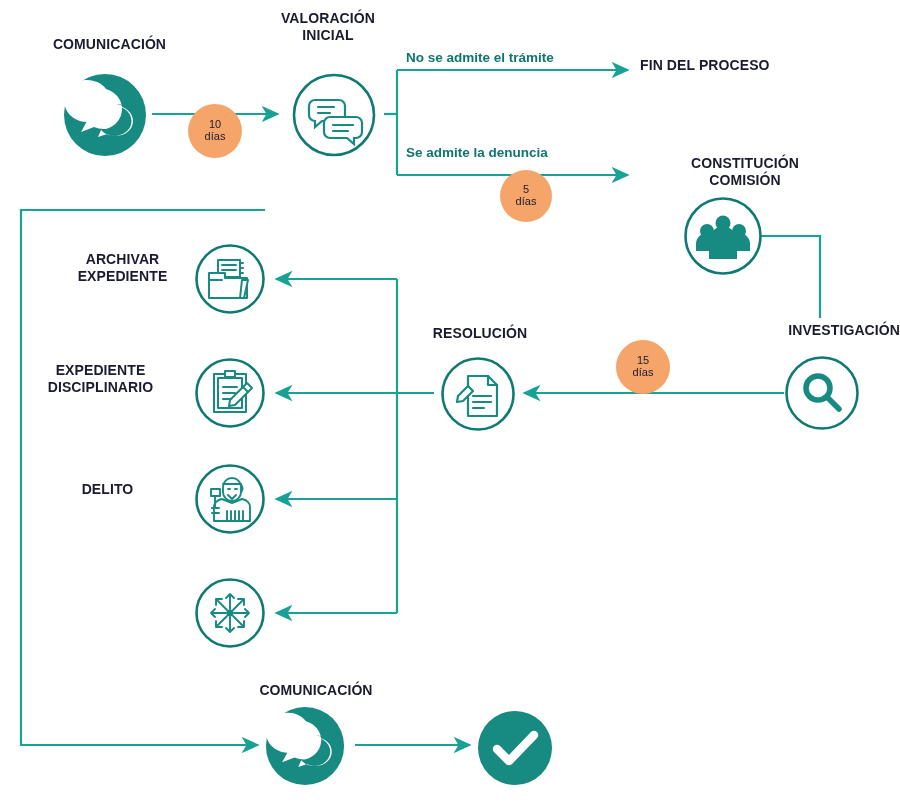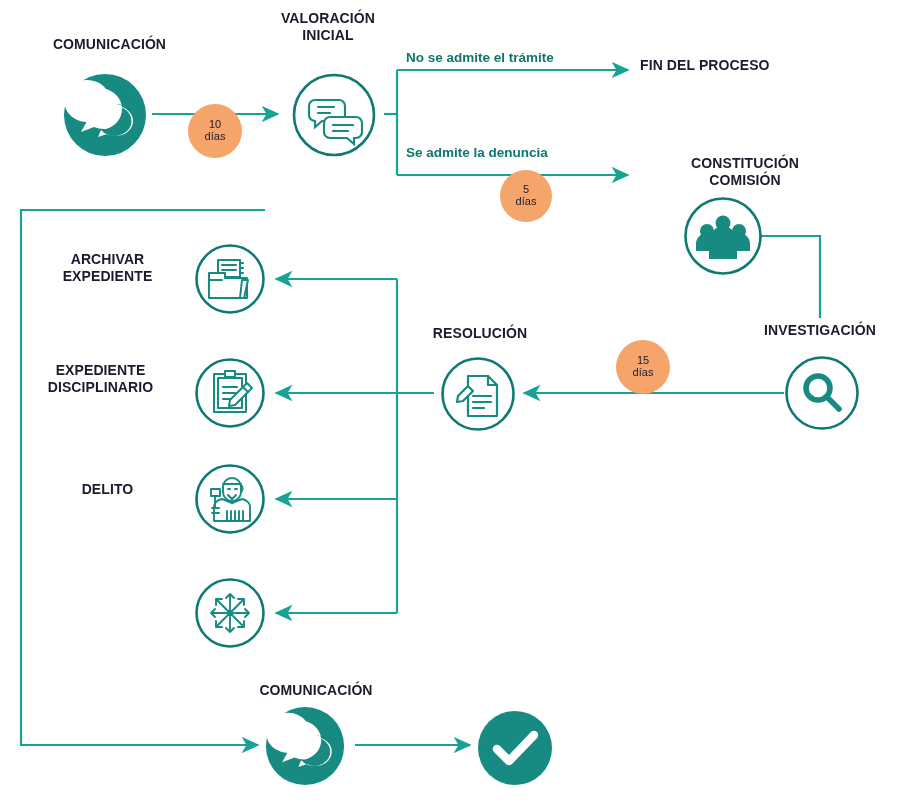--- a/index.html
+++ b/index.html
@@ -159,21 +159,21 @@
         <circle cx="56" cy="35" r="7"></circle>
         <path d="M45 55 v-7 a11 11 0 0 1 22 0 v7 Z"></path>
         <circle cx="40" cy="27" r="7.5"></circle>
         <path d="M28 48 v-6 a12 12 0 0 1 24 0 v6 Z"></path>
         <circle cx="40" cy="43" r="8"></circle>
         <path d="M26 63 v-8 a14 14 0 0 1 28 0 v8 Z"></path>
       </g>
     </svg>
   </div>
 
-  <div class="node-label big" style="left:740px; top:322px; width:160px; text-align:center;">INVESTIGACIÓN</div>
+  <div class="node-label big" style="left:740px; top:322px; width:160px; text-align:right;">INVESTIGACIÓN</div>
   <div class="icon-node" style="left:784px; top:355px;">
     <svg width="76" height="76" viewBox="0 0 76 76">
       <circle cx="38" cy="38" r="35.5" fill="none" stroke="#0f7a72" stroke-width="2.6"></circle>
       <g fill="none" stroke="#178a81" stroke-width="5.5" stroke-linecap="round">
         <circle cx="34" cy="33" r="12"></circle>
         <path d="M43 42 L 55 54"></path>
       </g>
     </svg>
   </div>
 
@@ -190,21 +190,21 @@
         <path d="M28 20 h20 l9 9 v31 h-29 Z" fill="#ffffff"></path>
         <path d="M48 20 v9 h9"></path>
         <path d="M33 40 h18"></path>
         <path d="M33 46 h18"></path>
         <path d="M33 52 h11"></path>
         <path d="M18 40 l10 -10 l5 5 l-10 10 l-6 1 Z" fill="#ffffff"></path>
       </g>
     </svg>
   </div>
 
-  <div class="node-label big" style="left:20px; top:251px; width:175px;">ARCHIVAR
+  <div class="node-label big" style="left:20px; top:251px; width:175px;padding-left:15px;">ARCHIVAR
 EXPEDIENTE</div>
   <div class="icon-node" style="left:194px; top:243px;">
     <svg width="72" height="72" viewBox="0 0 72 72">
       <circle cx="36" cy="36" r="33.5" fill="none" stroke="#0f7a72" stroke-width="2.6"></circle>
       <g fill="none" stroke="#178a81" stroke-width="2" stroke-linejoin="round" stroke-linecap="round">
         <path d="M24 17 h22 v17 h-22 Z" fill="#ffffff"></path>
         <path d="M28 22 h14"></path>
         <path d="M28 27 h14"></path>
         <path d="M46 20 h3"></path>
         <path d="M46 25 h3"></path>

